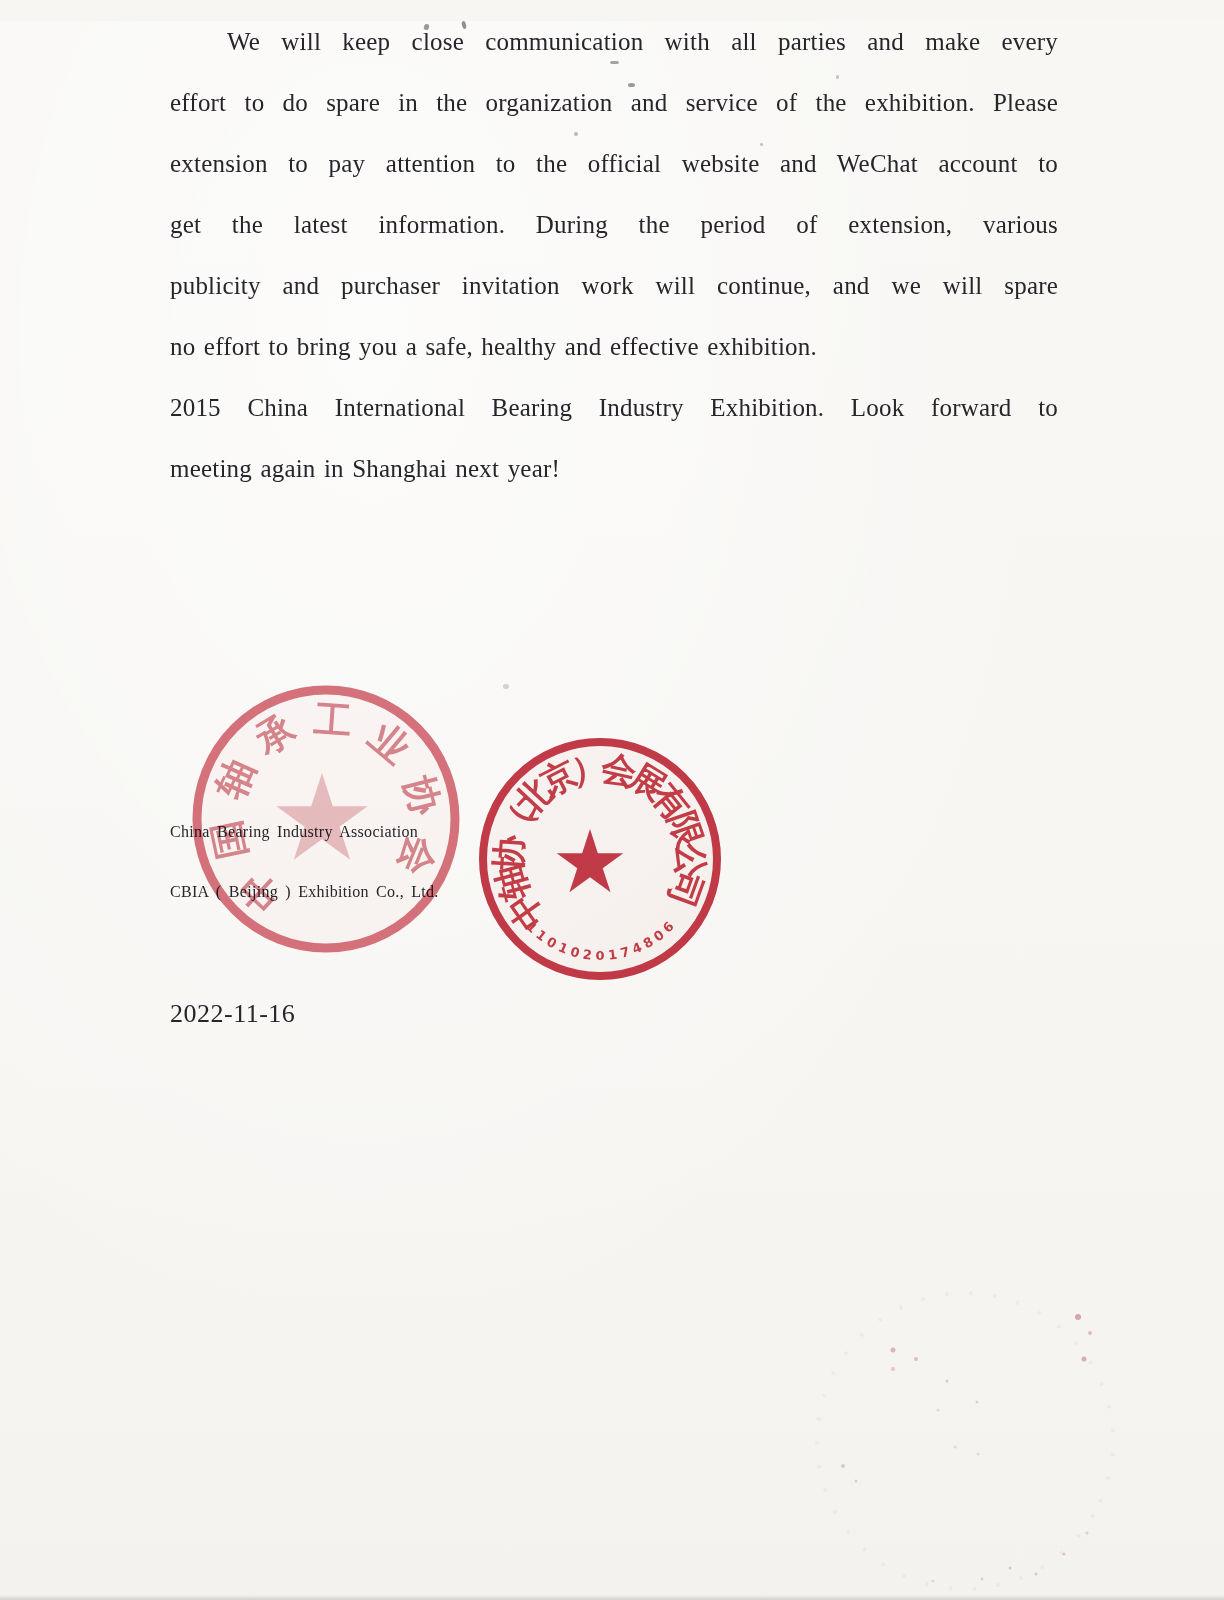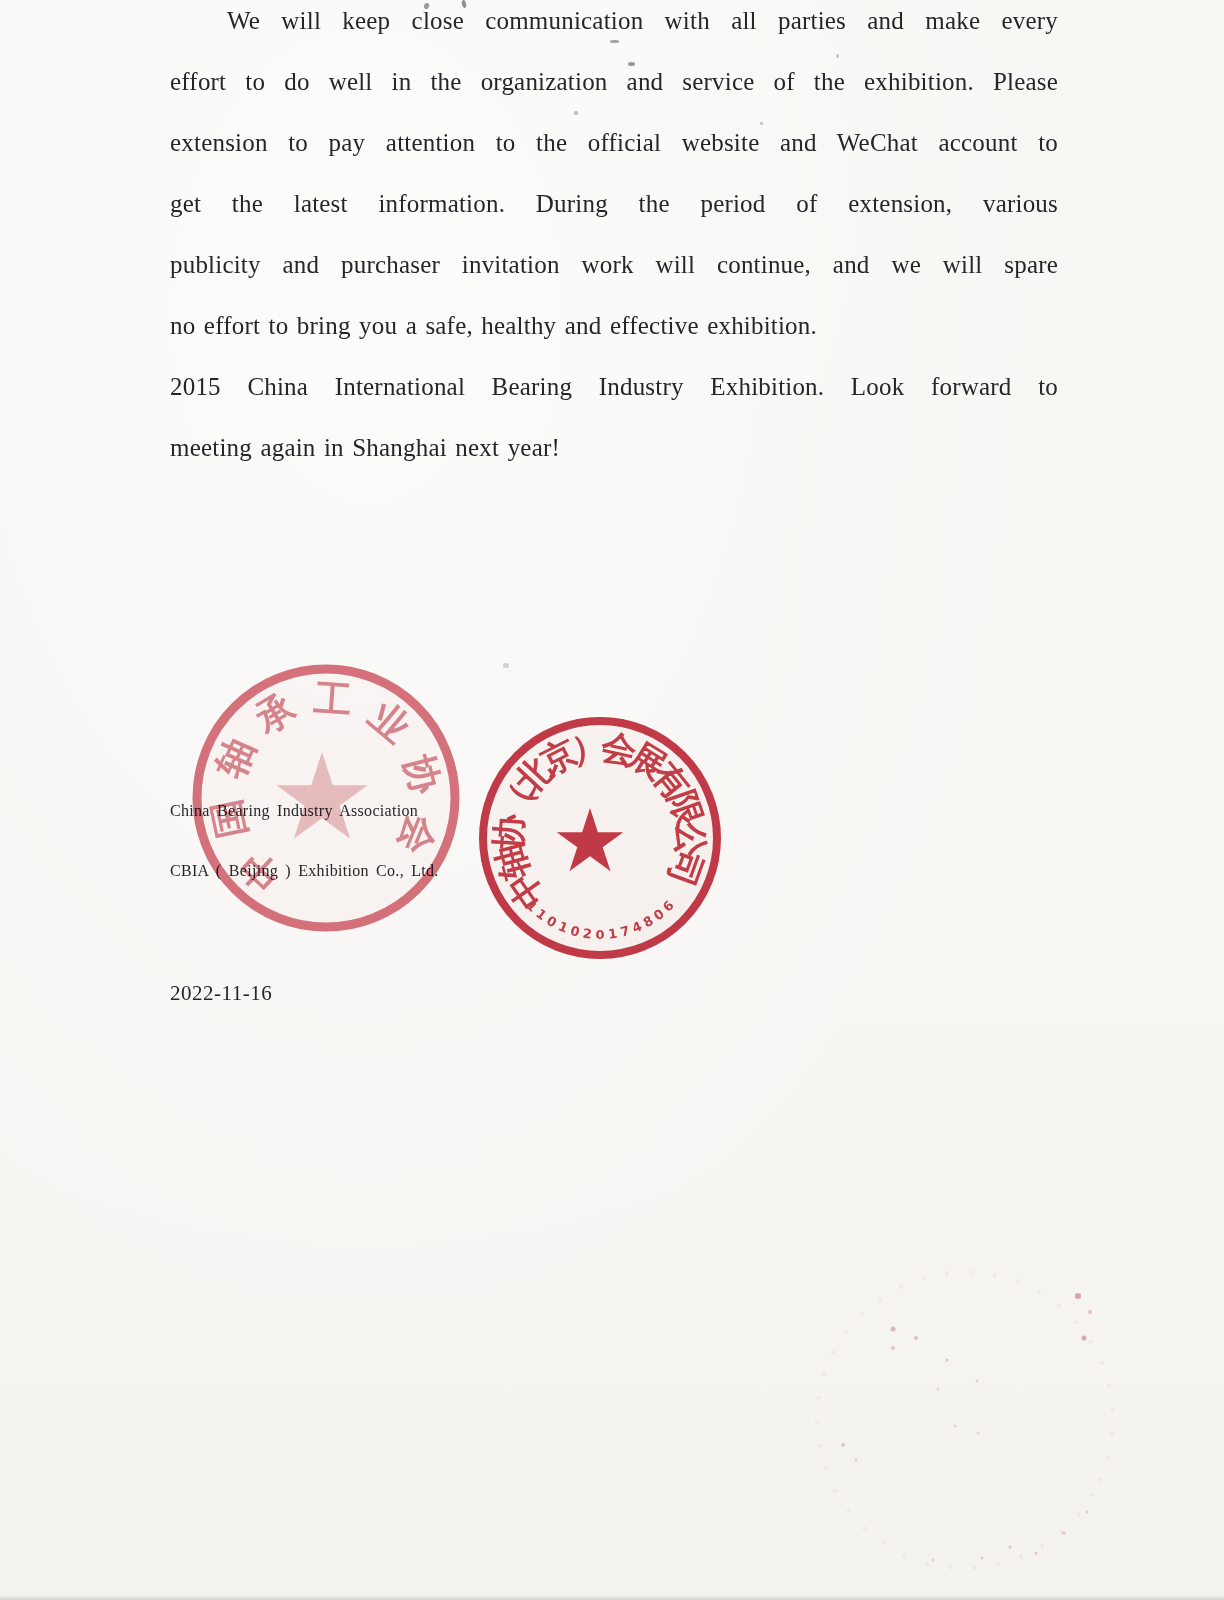--- a/index.html
+++ b/index.html
@@ -9,20 +9,21 @@
     font-family: "Liberation Serif", serif;
     color: #26262a;
     position: relative;
     overflow: hidden;
   }
   .page {
     position: absolute; inset: 0;
     background:
       radial-gradient(ellipse at 30% 20%, rgba(255,255,255,0.6), rgba(0,0,0,0) 60%),
       linear-gradient(180deg, #f8f7f4 0%, #f6f5f2 70%, #f3f2ef 100%);
+    margin-top: 21px;
   }
   .bottom-edge {
     position: absolute; left: 0; right: 0; bottom: 0; height: 5px;
     background: linear-gradient(180deg, rgba(0,0,0,0), rgba(60,60,60,0.18));
   }
   .letter-body {
     position: absolute; left: 170px; top: -10px; width: 888px;
     z-index: 2;
   }
   .line {
@@ -34,21 +35,21 @@
   .line.flush-left { text-align: center; text-align-last: left; word-spacing: 2px; }
   .line.indent { text-indent: 57px; }
   .sig {
     position: absolute; left: 170px; font-size: 16px; line-height: 30px;
     z-index: 2; word-spacing: 3px; letter-spacing: 0.3px;
   }
   .sig.sig1 { top: 796px; }
   .sig.sig2 { top: 856px; }
   .date-line {
     position: absolute; left: 170px; top: 978px;
-    font-size: 21px; line-height: 30px; z-index: 2; letter-spacing: 0.5px;
+    font-size: 26px; line-height: 30px; z-index: 2; letter-spacing: 0.5px;
   }
   .stamp {
     position: absolute; z-index: 3;
     mix-blend-mode: multiply;
     pointer-events: none;
   }
   .stamp.left { left: 186px; top: 658px; width: 280px; height: 280px; opacity: 0.88; }
   .stamp.right { left: 475px; top: 713px; width: 250px; height: 250px; opacity: 0.95; }
   .stamp svg { display: block; width: 100%; height: 100%; }
   .stamp text {
@@ -72,21 +73,21 @@
   .speck.s7 { left: 836px; top: 54px; width: 3px; height: 4px; opacity: 0.3; }
   .speck.s8 { left: 503px; top: 663px; width: 6px; height: 5px; opacity: 0.35; background: #8a8a8c; }
 </style>
 </head>
 <body>
 
 <div class="page">
 
   <div class="letter-body">
     <div class="line indent">We will keep close communication with all parties and make every</div>
-    <div class="line">effort to do well in the organization and service of the exhibition. Please</div>
+    <div class="line">effort to do spare in the organization and service of the exhibition. Please</div>
     <div class="line">extension to pay attention to the official website and WeChat account to</div>
     <div class="line">get the latest information. During the period of extension, various</div>
     <div class="line">publicity and purchaser invitation work will continue, and we will spare</div>
     <div class="line flush-left">no effort to bring you a safe, healthy and effective exhibition.</div>
     <div class="line">2015 China International Bearing Industry Exhibition. Look forward to</div>
     <div class="line flush-left">meeting again in Shanghai next year!</div>
   </div>
 
   <div class="sig sig1">China Bearing Industry Association</div>
   <div class="sig sig2">CBIA ( Beijing ) Exhibition Co., Ltd.</div>

